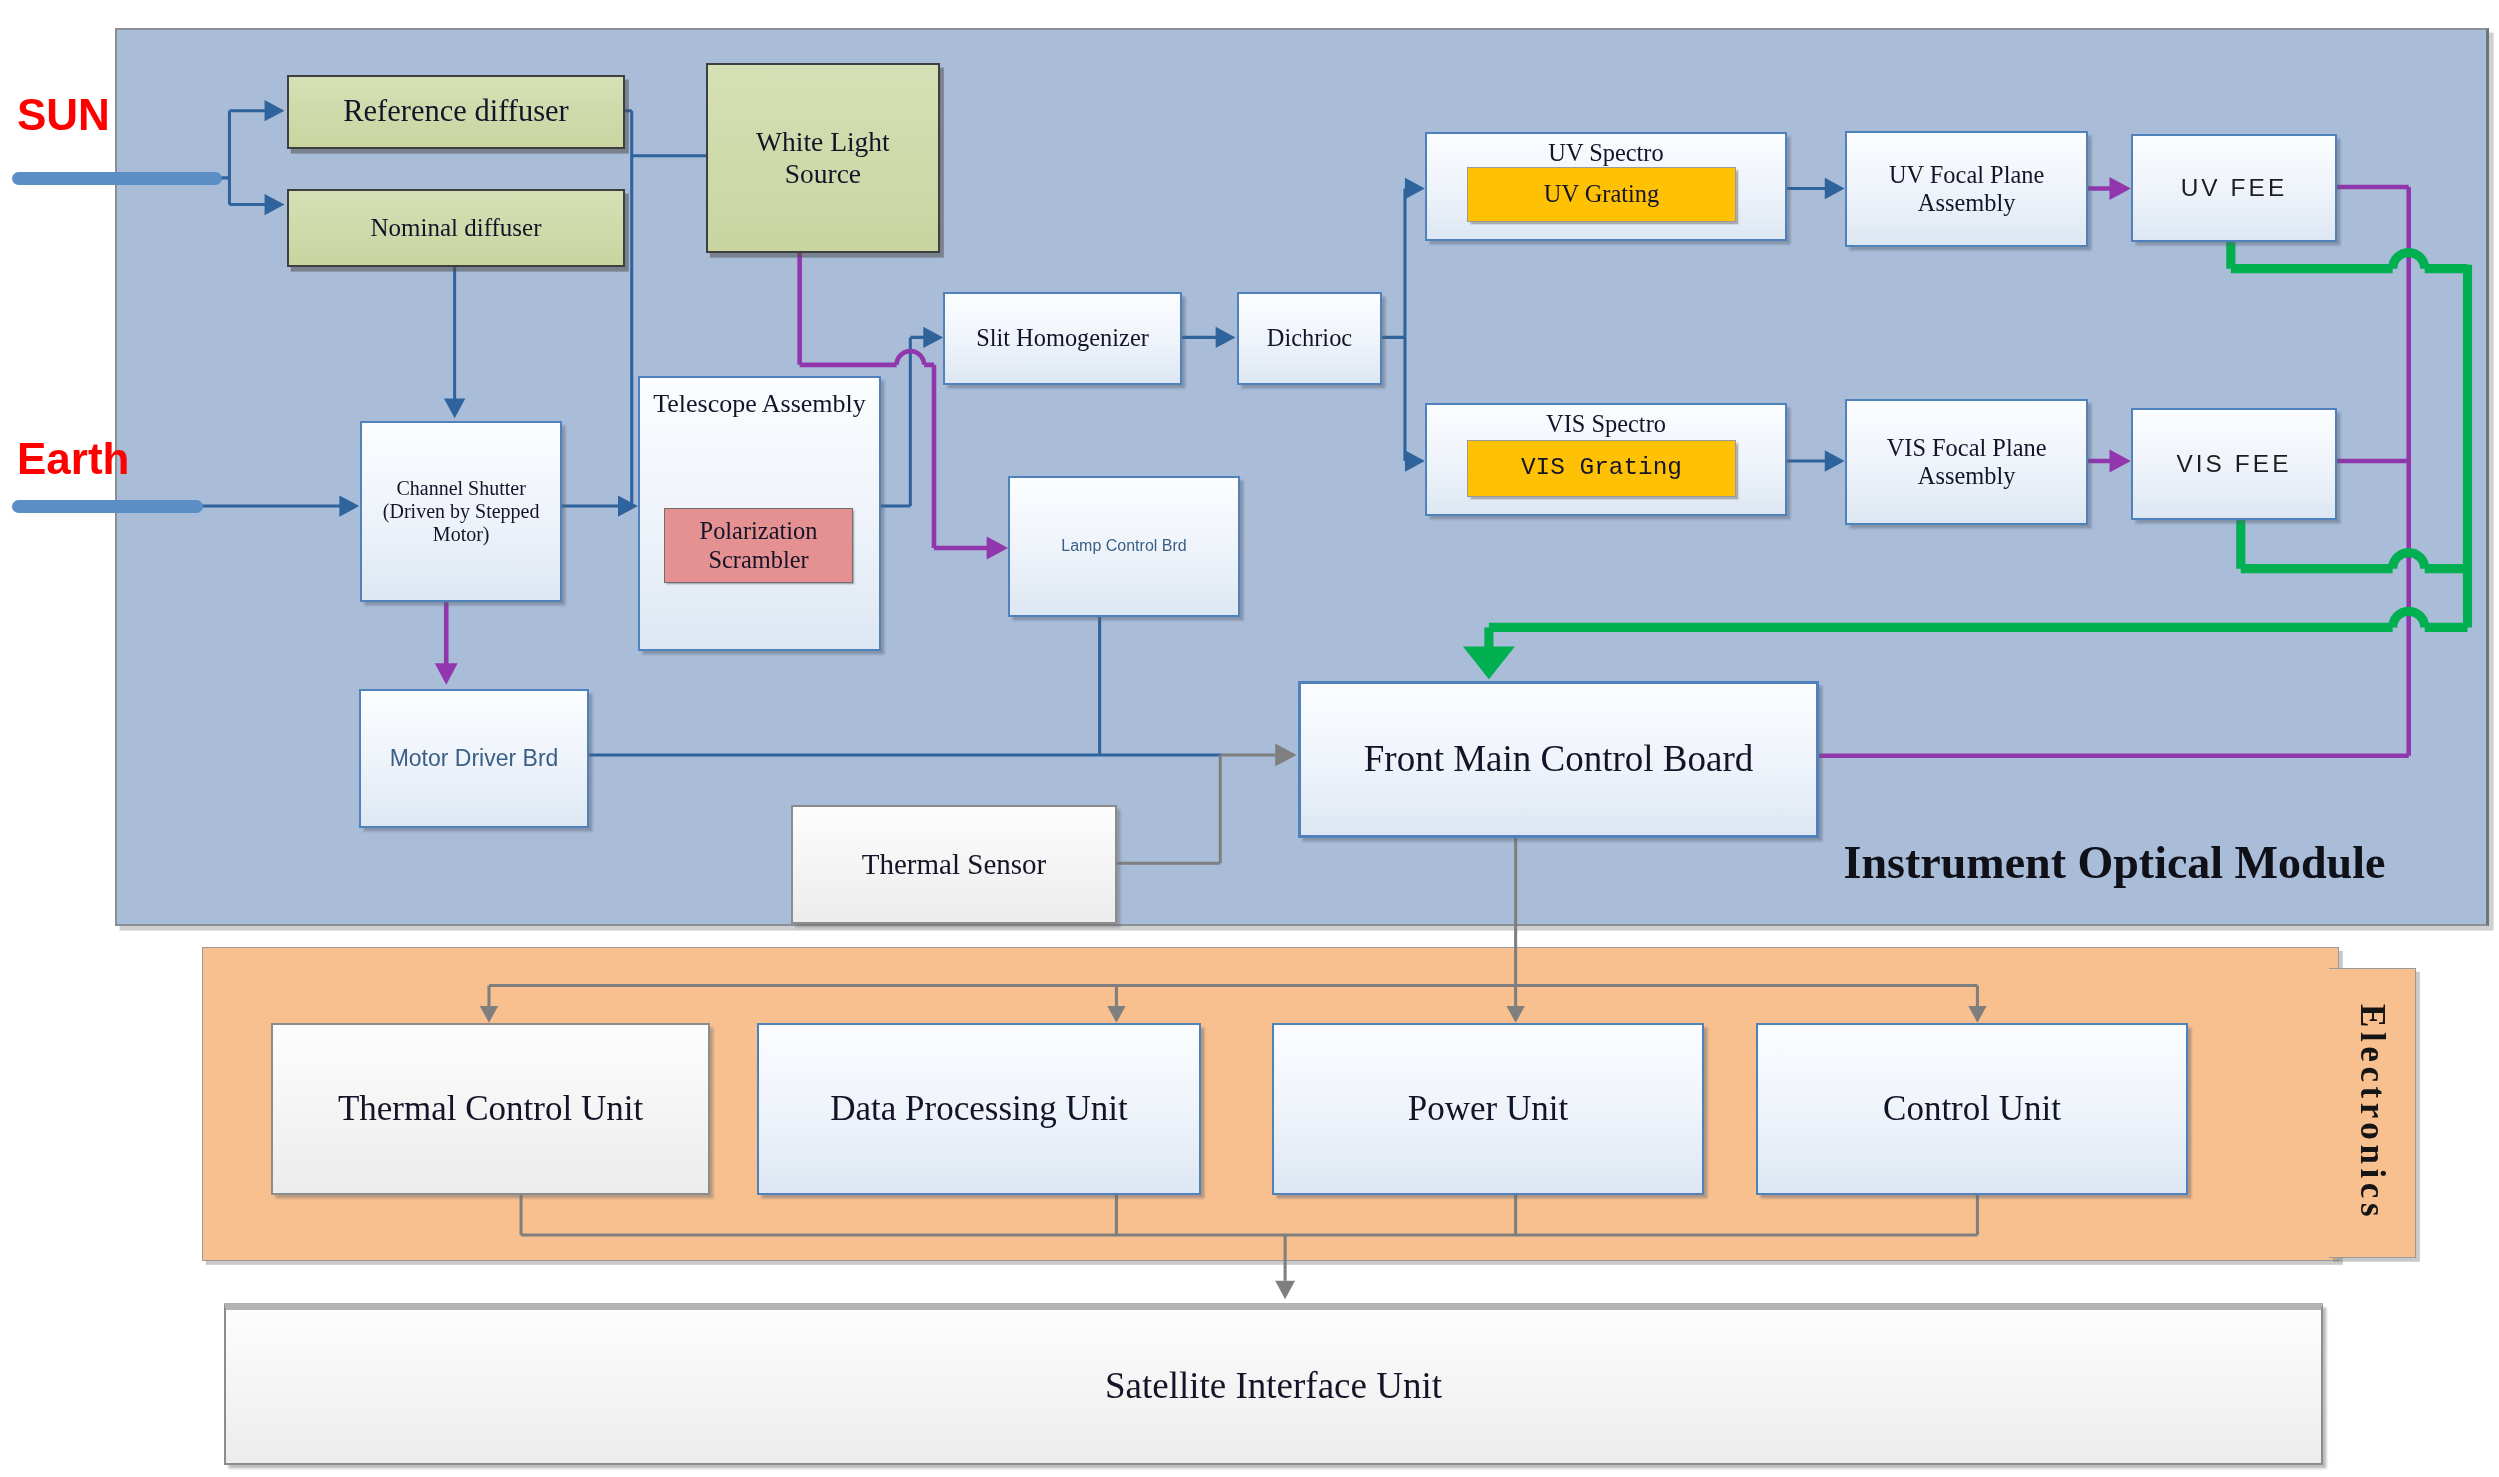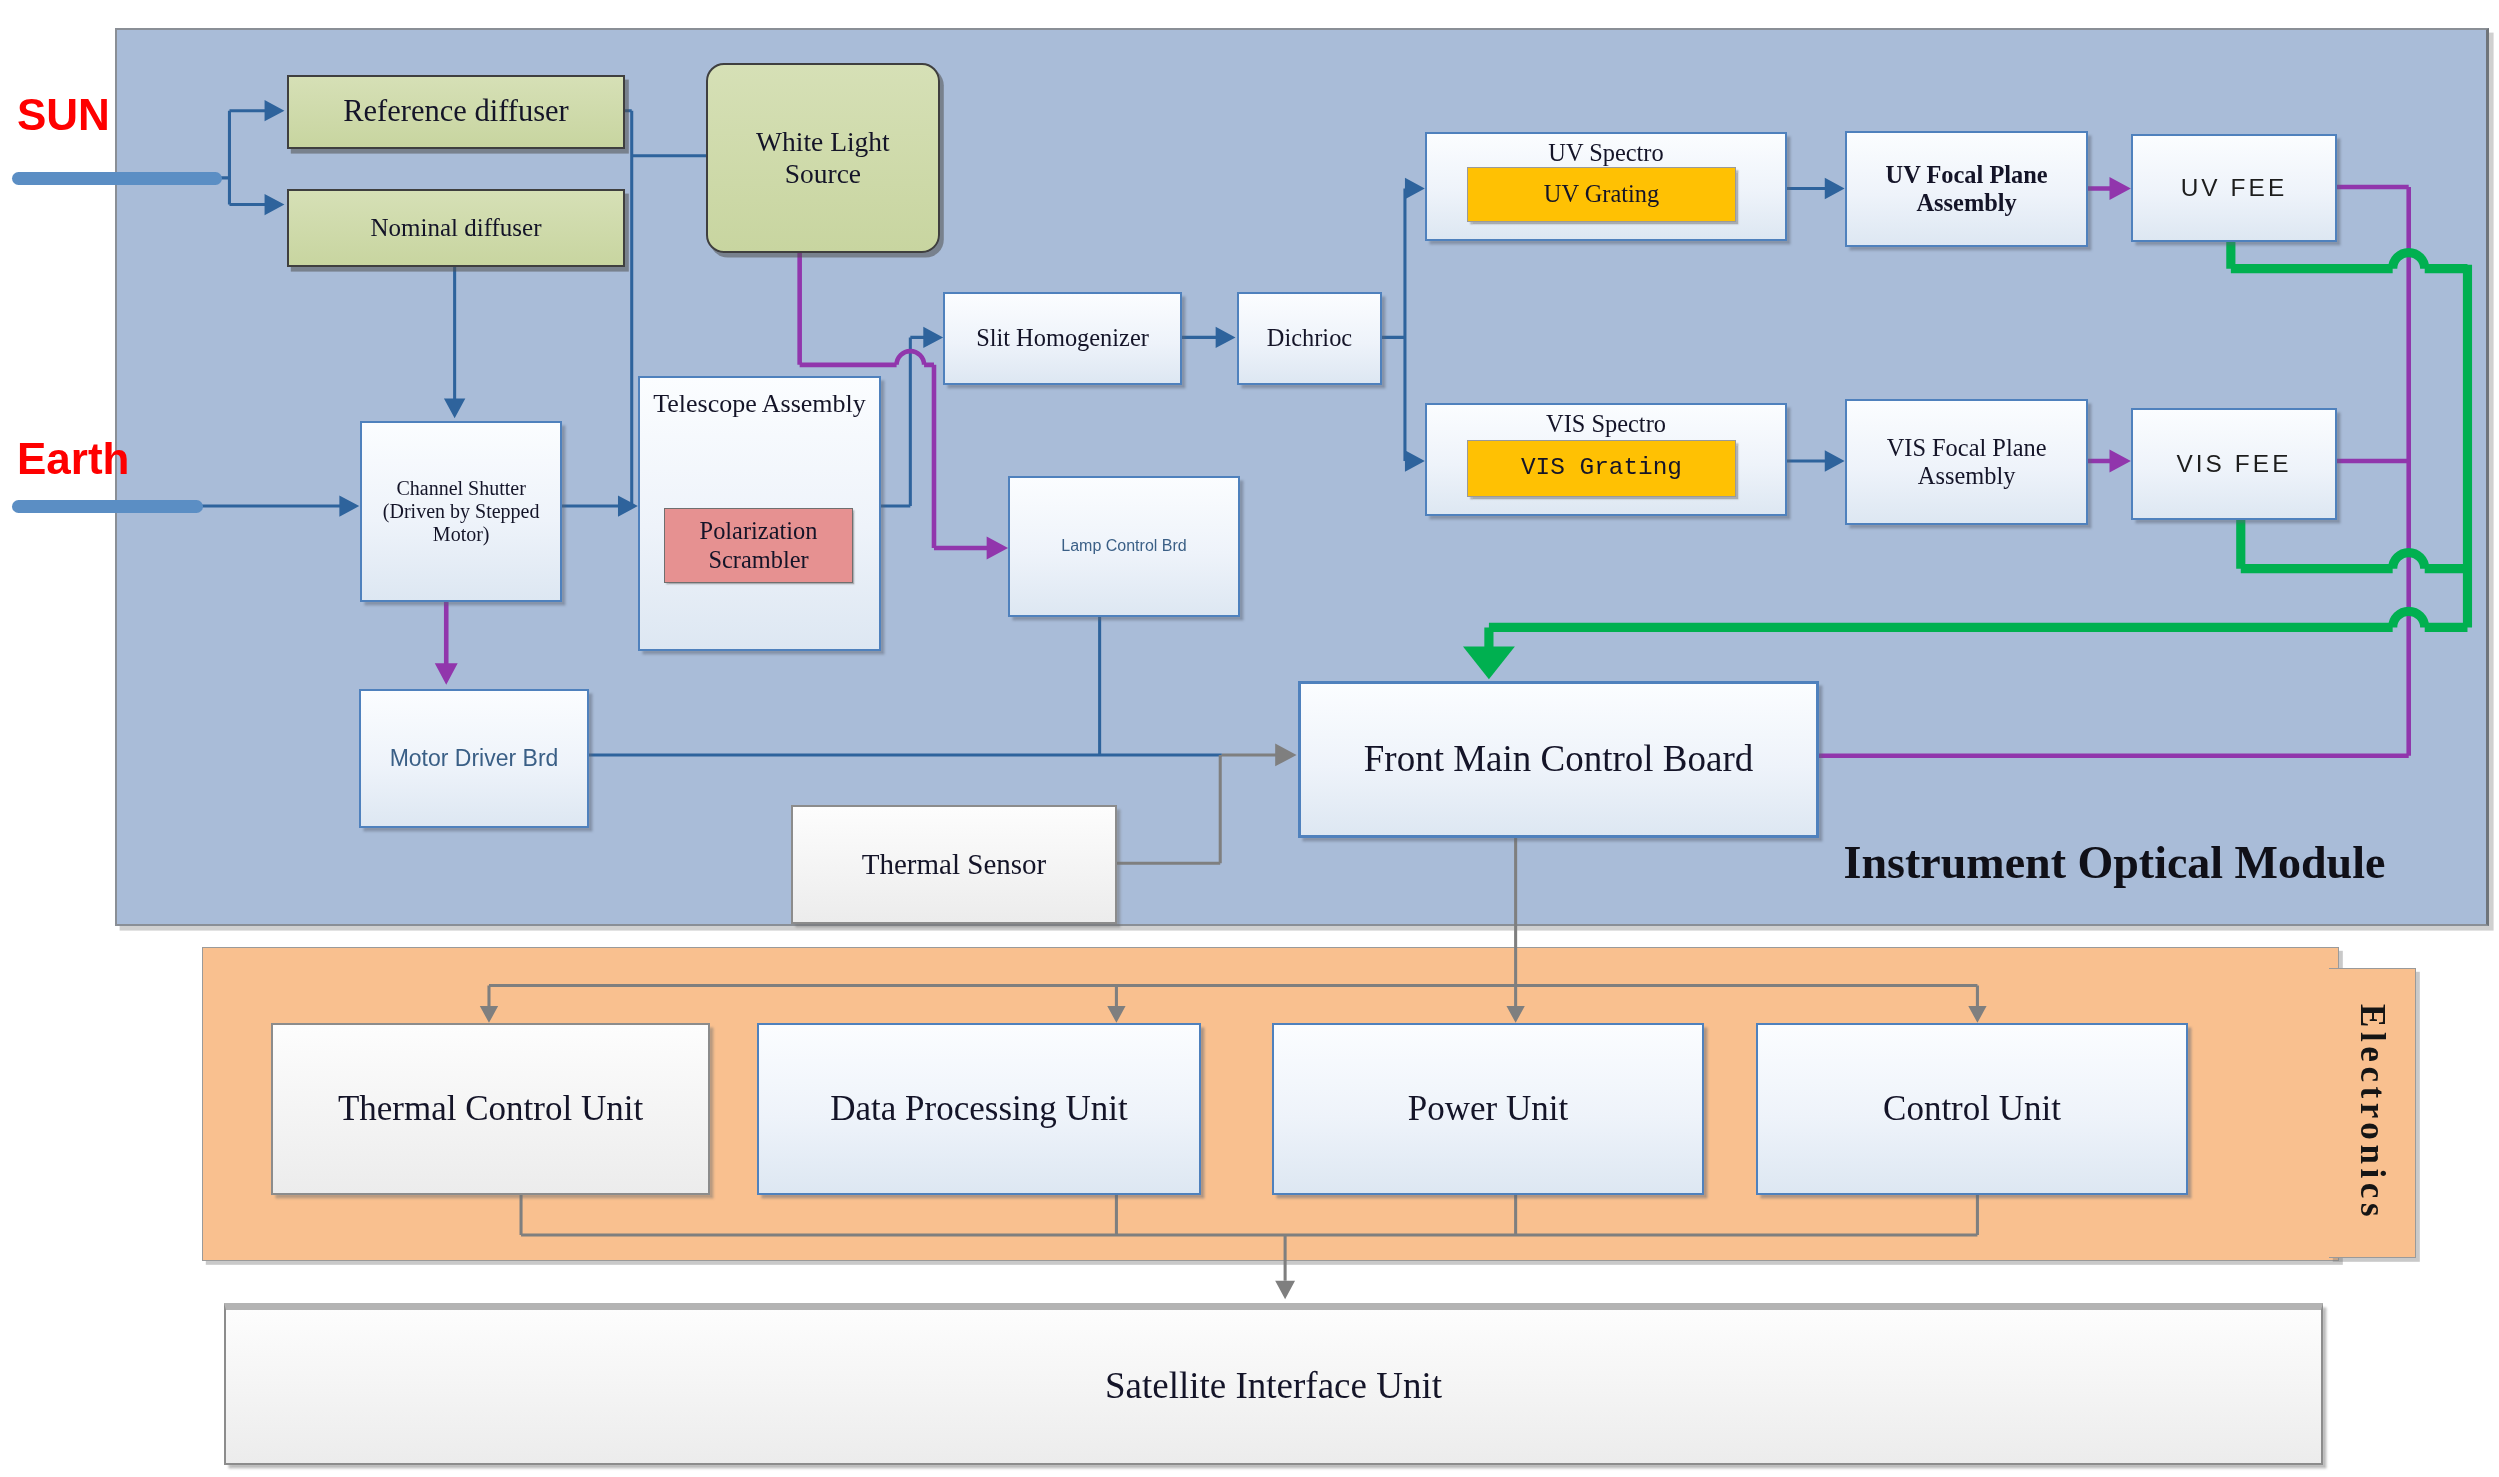--- a/index.html
+++ b/index.html
@@ -101,21 +101,21 @@
   <path fill="#7f7f7f" stroke="none" d="M1698 989 L1670 974 L1670 1004 Z
        M640 1340 L628 1318 L652 1318 Z
        M1462 1340 L1450 1318 L1474 1318 Z
        M1985 1340 L1973 1318 L1997 1318 Z
        M2590 1340 L2578 1318 L2602 1318 Z
        M1683 1702 L1670 1678 L1696 1678 Z"></path>
 </svg>
 
 <div class="box greenbox" style="left:287px;top:75px;width:334px;height:70px;font-size:30.5px;">Reference diffuser</div>
 <div class="box greenbox" style="left:287px;top:189px;width:334px;height:74px;font-size:25px;">Nominal diffuser</div>
-<div class="box greenbox" style="left:706px;top:63px;width:187px;height:186px;font-size:27.5px;padding:0 21.4px;border-radius:18px;">White Light Source</div>
+<div class="box greenbox" style="left:706px;top:63px;width:187px;height:186px;font-size:27.5px;padding:0 21.4px;">White Light Source</div>
 
 <div class="box bluebox" style="left:360px;top:421px;width:177px;height:177px;font-size:20px;padding:0 10.7px;">Channel Shutter (Driven by Stepped Motor)</div>
 
 <div class="box bluebox" style="left:638px;top:376px;width:239px;height:271px;">
   <span class="toplabel" style="top:10.7px;font-size:26px;">Telescope Assembly</span>
 </div>
 <div class="box pinkbox" style="left:664px;top:508px;width:187px;height:73px;font-size:24.4px;">Polarization Scrambler</div>
 
 <div class="box bluebox" style="left:943px;top:292px;width:235px;height:89px;font-size:24.4px;">Slit Homogenizer</div>
 <div class="box bluebox" style="left:1237px;top:292px;width:141px;height:89px;font-size:24.4px;">Dichrioc</div>
@@ -123,21 +123,21 @@
 <div class="box bluebox" style="left:1425px;top:132px;width:358px;height:105px;">
   <span class="toplabel" style="top:4.6px;font-size:24.4px;">UV Spectro</span>
 </div>
 <div class="box orangebox" style="left:1467px;top:167px;width:267px;height:53px;font-size:24.4px;">UV Grating</div>
 
 <div class="box bluebox" style="left:1425px;top:403px;width:358px;height:109px;">
   <span class="toplabel" style="top:4.6px;font-size:24.4px;">VIS Spectro</span>
 </div>
 <div class="box orangebox" style="left:1467px;top:440px;width:267px;height:55px;font-size:24.4px;font-family:Liberation Mono, monospace;">VIS Grating</div>
 
-<div class="box bluebox" style="left:1845px;top:131px;width:224px;height:112px;font-size:24.4px;padding:0 7.6px;font-weight:bold;">UV Focal Plane Assembly</div>
+<div class="box bluebox" style="left:1845px;top:131px;width:224px;height:112px;font-size:24.4px;padding:0 7.6px;">UV Focal Plane Assembly</div>
 <div class="box bluebox" style="left:1845px;top:399px;width:224px;height:122px;font-size:24.4px;padding:0 7.6px;">VIS Focal Plane Assembly</div>
 
 <div class="box bluebox sans" style="left:2131px;top:134px;width:202px;height:104px;font-size:24.4px;letter-spacing:3.1px;color:#1d1d1d;">UV FEE</div>
 <div class="box bluebox sans" style="left:2131px;top:408px;width:202px;height:108px;font-size:24.4px;letter-spacing:3.1px;color:#1d1d1d;">VIS FEE</div>
 
 <div class="box bluebox sans" style="left:1008px;top:476px;width:182px;height:137px;font-size:16px;color:#3a5f86;padding:0 23px;">Lamp Control Brd</div>
 <div class="box bluebox sans" style="left:359px;top:689px;width:180px;height:135px;font-size:23px;color:#3a5f86;padding:0 23px;">Motor Driver Brd</div>
 
 <div class="box graybox" style="left:791px;top:805px;width:322px;height:115px;font-size:29px;">Thermal Sensor</div>
 

